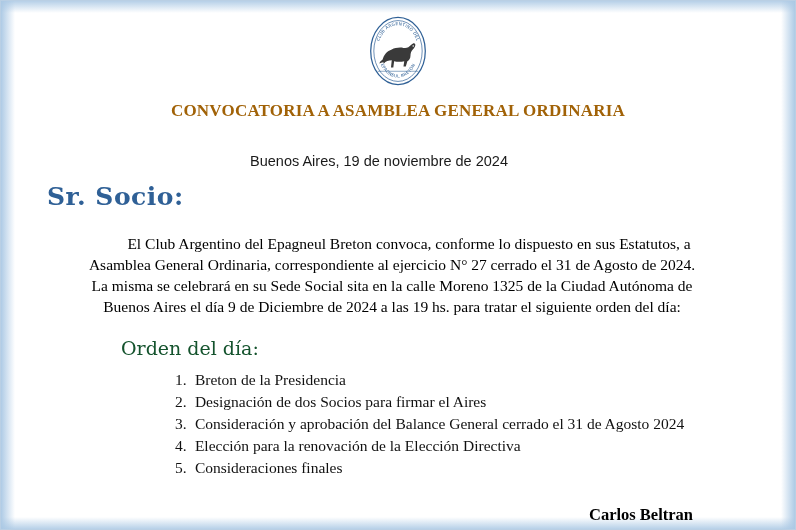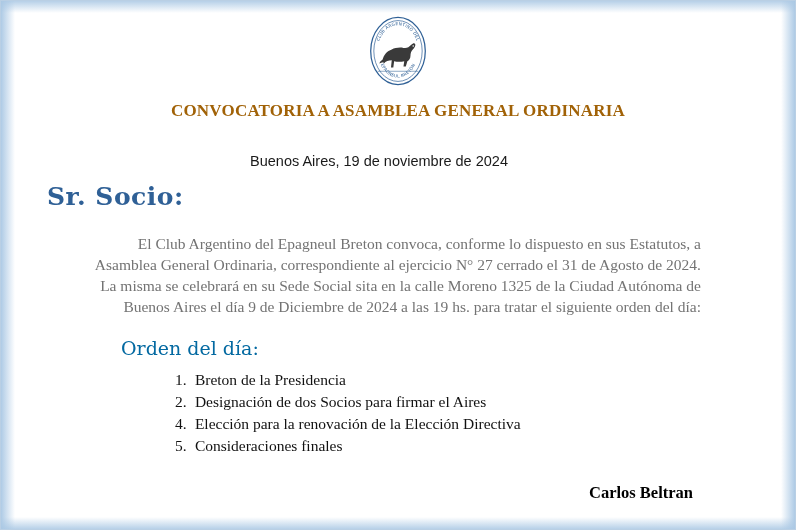--- a/index.html
+++ b/index.html
@@ -89,35 +89,35 @@
   }
 
   
   .body-par {
     margin-top: 22px;
     margin-left: 36px;
     margin-right: 48px;
     font-family: "Liberation Serif", serif;
     font-size: 15.5px;
     line-height: 21px;
-    color: #737373;
-    text-align: right;
+    color: #000000;
+    text-align: center;
   }
   .body-par .indent {
     display: inline-block;
     width: 34px;
   }
 
   
   .agenda-title {
     margin-top: 20px;
     margin-left: 74px;
     font-family: "DejaVu Serif", serif;
     font-size: 19px;
-    color: #0369a1;
+    color: #14532d;
   }
 
   
   .agenda-list {
     margin: 10px 0 0 0;
     padding: 0;
     list-style: none;
   }
   .agenda-list li {
     margin-left: 128px;
@@ -188,20 +188,24 @@
     <ul class="agenda-list">
       <li>
         <span class="num">1.</span>
         <span>Breton de la Presidencia</span>
       </li>
       <li>
         <span class="num">2.</span>
         <span>Designación de dos Socios para firmar el Aires</span>
       </li>
       <li>
+        <span class="num">3.</span>
+        <span>Consideración y aprobación del Balance General cerrado el 31 de Agosto 2024</span>
+      </li>
+      <li>
         <span class="num">4.</span>
         <span>Elección para la renovación de la Elección Directiva</span>
       </li>
       <li>
         <span class="num">5.</span>
         <span>Consideraciones finales</span>
       </li>
     </ul>
 
     <div class="signature">

